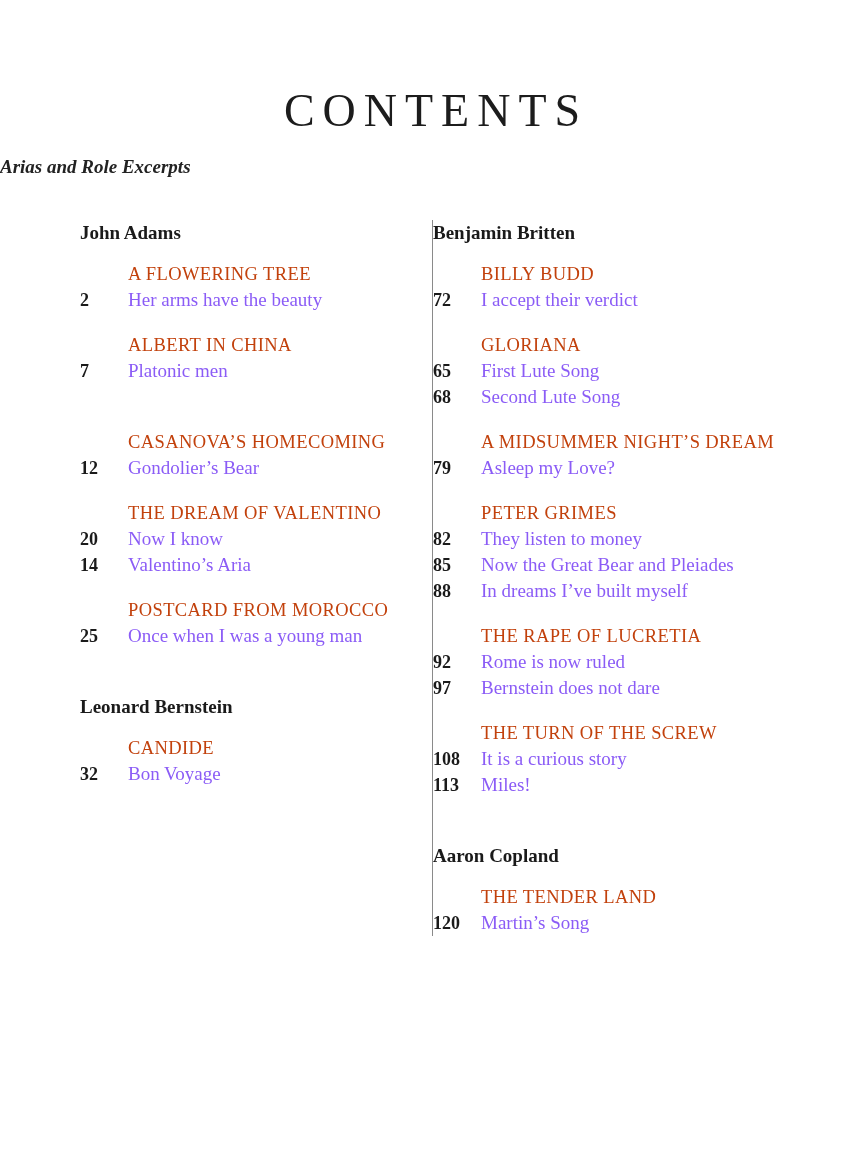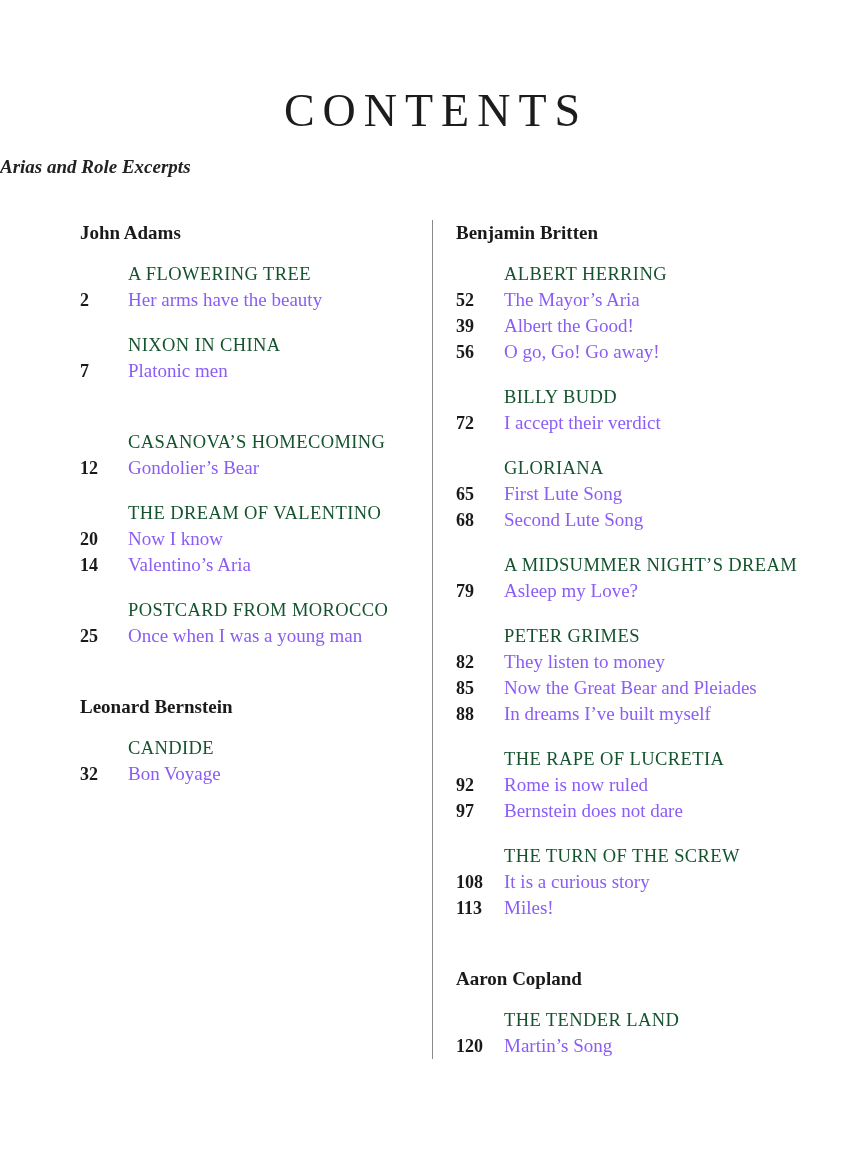--- a/index.html
+++ b/index.html
@@ -46,39 +46,38 @@
     margin: 40px 44px 16px 80px;
     align-items: flex-start;
   }
   .col-left {
     width: 352px;
     flex: 0 0 352px;
   }
   .col-right {
     flex: 1;
     border-left: 1.5px solid var(--divider-color);
-    padding-left: 23px;
   }
   .composer-section + .composer-section {
     margin-top: 45px;
   }
   .composer {
     font-size: 19px;
     font-weight: bold;
     line-height: 26px;
     color: #1a1a1a;
   }
   .opera-group { margin-top: 19px; }
   .composer + .opera-group { margin-top: 15px; }
   .opera-title {
     padding-left: 48px;
     font-size: 18.5px;
     line-height: 26px;
     letter-spacing: 0.4px;
-    color: #14532d;
+    color: #c2410c;
   }
   .song-row {
     display: flex;
     font-size: 19px;
     line-height: 26px;
   }
   .song-page {
     flex: 0 0 48px;
     font-weight: bold;
     font-size: 18px;
@@ -100,21 +99,21 @@
         <section class="composer-section">
           <div class="composer">John Adams</div>
           <div class="opera-group">
             <div class="opera-title">A FLOWERING TREE</div>
             <div class="song-row">
               <span class="song-page">2</span>
               <span class="song-title">Her arms have the beauty</span>
             </div>
           </div>
           <div class="opera-group">
-            <div class="opera-title">NIXON IN CHINA</div>
+            <div class="opera-title">ALBERT IN CHINA</div>
             <div class="song-row">
               <span class="song-page">7</span>
               <span class="song-title">Platonic men</span>
             </div>
           </div>
         </section>
         <section class="composer-section">
           <div class="opera-group">
             <div class="opera-title">CASANOVA’S HOMECOMING</div>
             <div class="song-row">
@@ -148,35 +147,20 @@
             <div class="song-row">
               <span class="song-page">32</span>
               <span class="song-title">Bon Voyage</span>
             </div>
           </div>
         </section>
       </div>
     <div class="col col-right">
         <section class="composer-section">
           <div class="composer">Benjamin Britten</div>
-          <div class="opera-group">
-            <div class="opera-title">ALBERT HERRING</div>
-            <div class="song-row">
-              <span class="song-page">52</span>
-              <span class="song-title">The Mayor’s Aria</span>
-            </div>
-            <div class="song-row">
-              <span class="song-page">39</span>
-              <span class="song-title">Albert the Good!</span>
-            </div>
-            <div class="song-row">
-              <span class="song-page">56</span>
-              <span class="song-title">O go, Go! Go away!</span>
-            </div>
-          </div>
           <div class="opera-group">
             <div class="opera-title">BILLY BUDD</div>
             <div class="song-row">
               <span class="song-page">72</span>
               <span class="song-title">I accept their verdict</span>
             </div>
           </div>
           <div class="opera-group">
             <div class="opera-title">GLORIANA</div>
             <div class="song-row">

